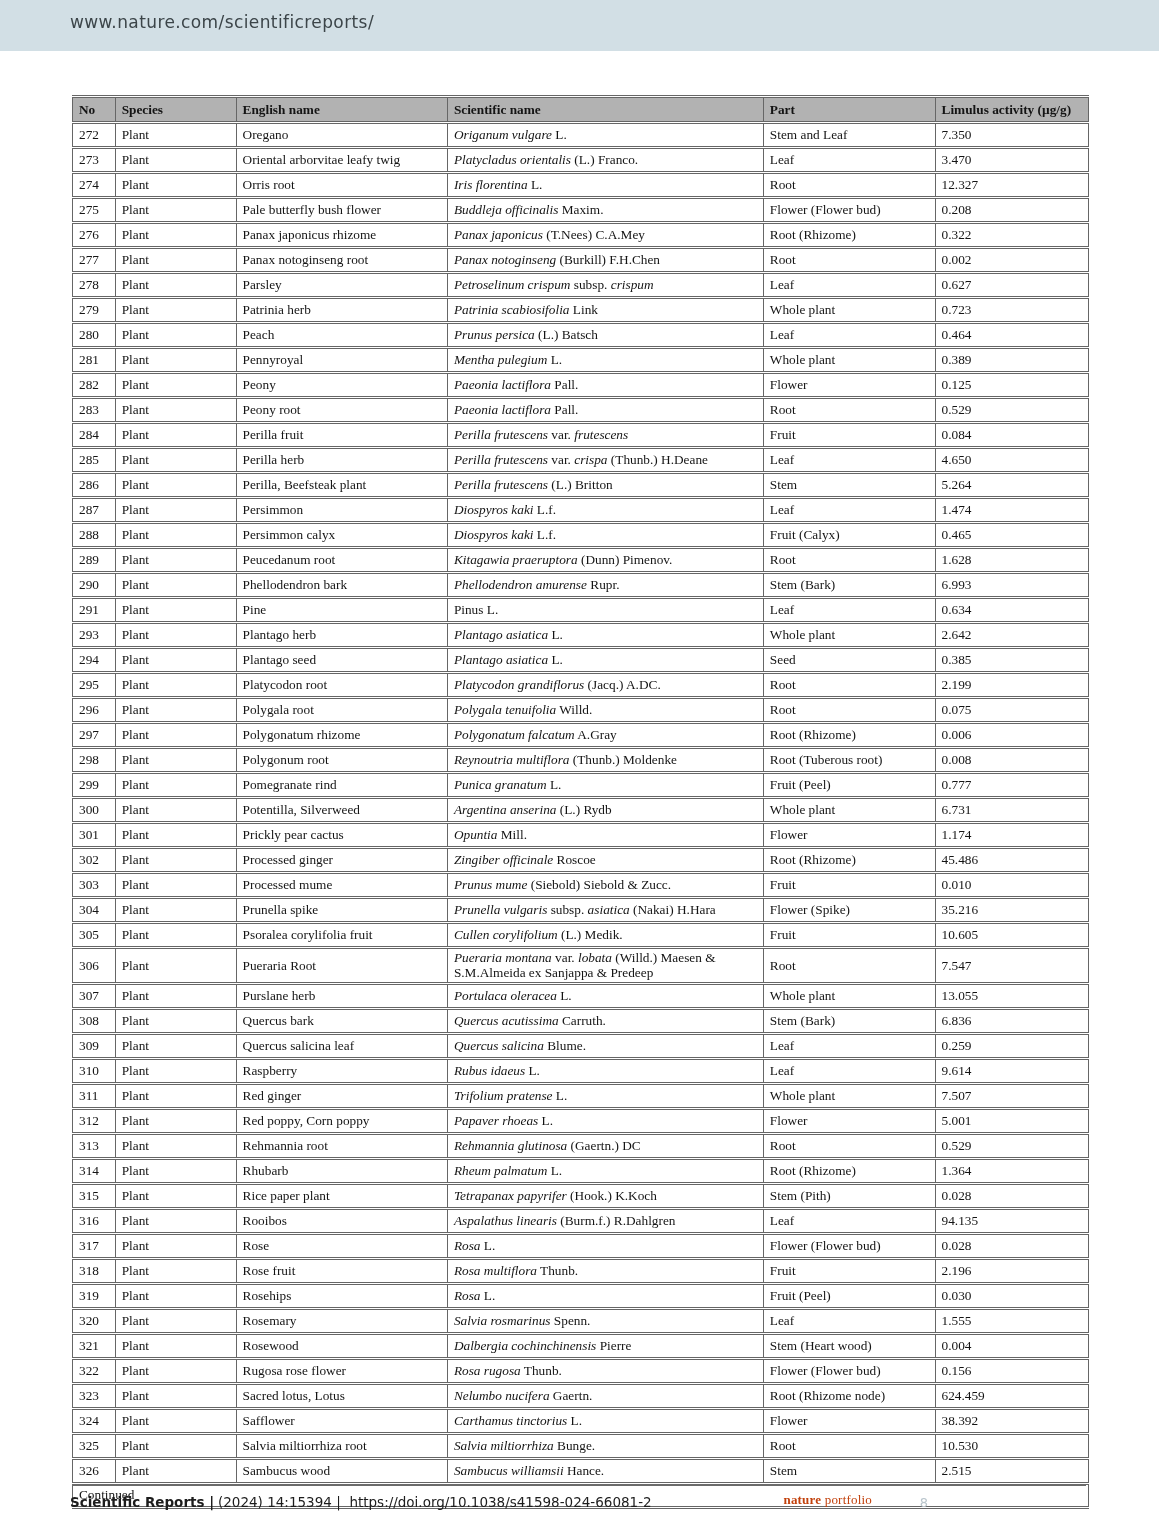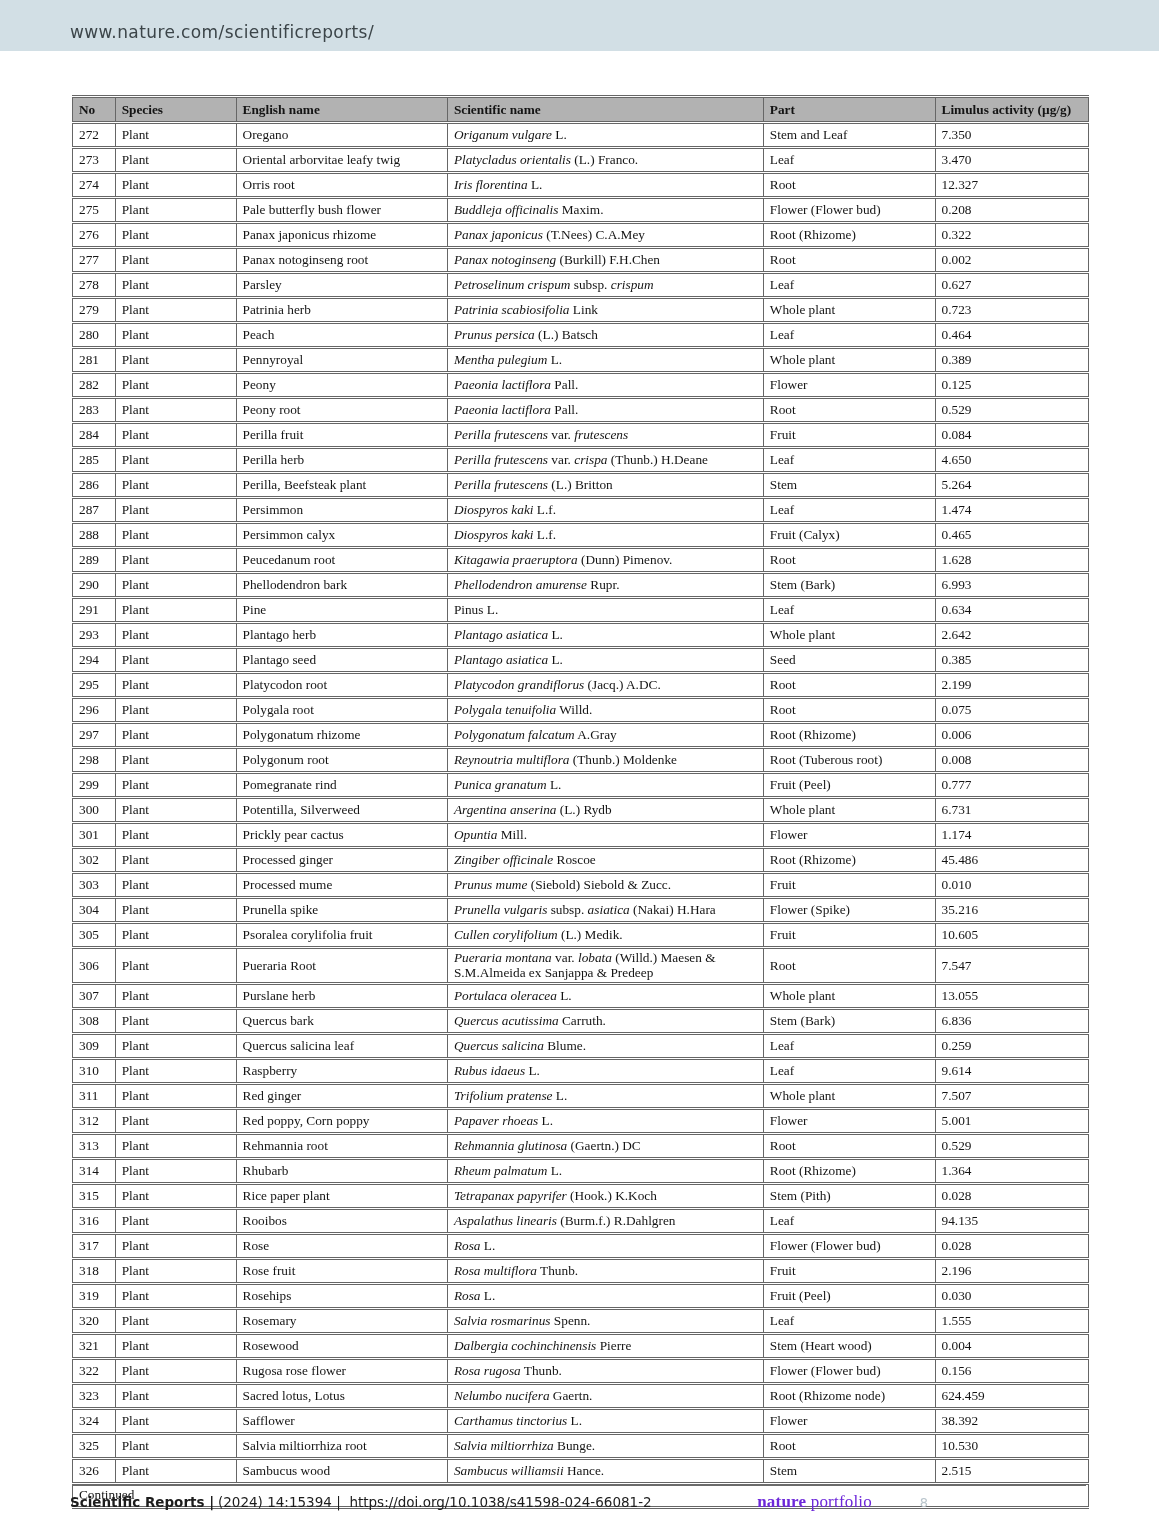--- a/index.html
+++ b/index.html
@@ -9,21 +9,21 @@
     position:relative;
     font-family:"Liberation Serif", serif;
     color:#141414;
     overflow:hidden;
   }
   .banner {
     position:absolute; top:0; left:0;
     width:1159px; height:51px;
     background:#d2dfe5;
     box-sizing:border-box;
-    display:flex; align-items:center;
+    display:flex; 
     padding-left:70px; padding-top:12px;
     font-family:"DejaVu Sans", sans-serif;
     font-size:17px; letter-spacing:0.4px;
     color:#3c4549;
   }
   table.data-table {
     position:absolute; top:95px; left:72px;
     width:1017px;
     border-collapse:collapse;
     table-layout:fixed;
@@ -60,21 +60,21 @@
   }
   .f-journal { position:absolute; left:70px; font-weight:bold; }
   .f-citation { position:absolute; left:218px; }
   .f-doi {
     position:absolute; left:50%; transform:translateX(-50%);
     color:#1d1d1d; text-decoration:none;
   }
   .f-brand {
     position:absolute; right:129px; top:-2px;
     font-family:"Liberation Serif", serif;
-    font-size:17px; letter-spacing:0.2px; color:#6d28d9;
+    font-size:13px; letter-spacing:0.2px; color:#c2410c;
   }
   .f-brand b { font-weight:bold; }
   .f-page {
     position:absolute; right:73px; top:1px;
     font-size:13px; color:#b9c5cc;
   }
 </style>
 </head>
 <body>
 

